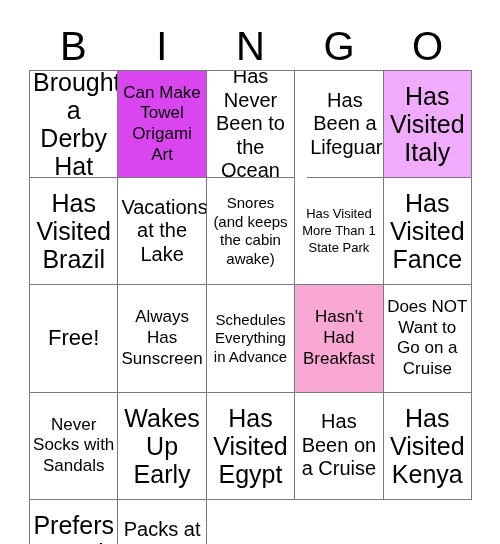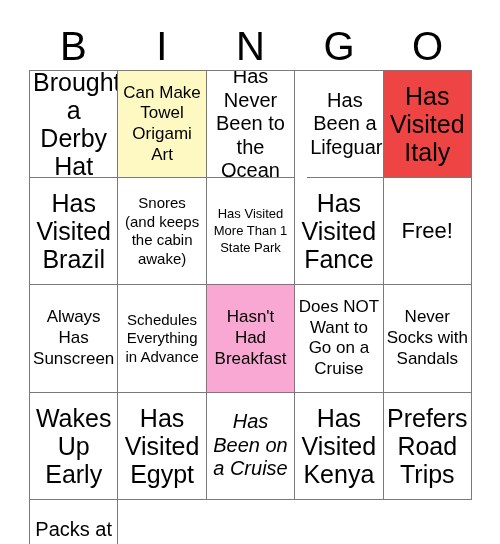--- a/index.html
+++ b/index.html
@@ -92,35 +92,38 @@
     <div class="header-letter">N</div>
     <div class="header-letter">G</div>
     <div class="header-letter">O</div>
   </div>
 
   <div id="grid" style="border-top-color: rgb(122, 122, 122); border-left-color: rgb(122, 122, 122);">
 
     <div class="cell s-xl" style="border-right-color: rgb(122, 122, 122); border-bottom-color: rgb(122, 122, 122); background: rgb(255, 255, 255);">
         <span class="txt">Brought a Derby Hat</span>
       </div>
-    <div class="cell s-md" style="border-right-color: rgb(122, 122, 122); border-bottom-color: rgb(122, 122, 122); background: #fef9c3;">
+    <div class="cell s-md" style="border-right-color: rgb(122, 122, 122); border-bottom-color: rgb(122, 122, 122); background: #d946ef;">
         <span class="txt">Can Make Towel Origami Art</span>
       </div>
     <div class="cell s-lg" style="border-right-color: rgb(122, 122, 122); border-bottom-color: rgb(122, 122, 122); background: rgb(255, 255, 255);">
         <span class="txt">Has Never Been to the Ocean</span>
       </div>
     <div class="cell s-lg" style="border-right-color: rgb(122, 122, 122); border-bottom-color: rgb(122, 122, 122); background: rgb(255, 255, 255); margin-left: 12px;">
         <span class="txt">Has Been a Lifeguard</span>
       </div>
 
-    <div class="cell s-xl" style="border-right-color: rgb(122, 122, 122); border-bottom-color: rgb(122, 122, 122); background: #ef4444;">
+    <div class="cell s-xl" style="border-right-color: rgb(122, 122, 122); border-bottom-color: rgb(122, 122, 122); background: #f0abfc;">
         <span class="txt">Has Visited Italy</span>
       </div>
     <div class="cell s-xl" style="border-right-color: rgb(122, 122, 122); border-bottom-color: rgb(122, 122, 122); background: rgb(255, 255, 255);">
         <span class="txt">Has Visited Brazil</span>
+      </div>
+    <div class="cell s-lg" style="border-right-color: rgb(122, 122, 122); border-bottom-color: rgb(122, 122, 122); background: rgb(255, 255, 255);">
+        <span class="txt">Vacations at the Lake</span>
       </div>
     <div class="cell s-sm" style="border-right-color: rgb(122, 122, 122); border-bottom-color: rgb(122, 122, 122); background: rgb(255, 255, 255);">
         <span class="txt">Snores (and keeps the cabin awake)</span>
       </div>
     <div class="cell s-xs" style="border-right-color: rgb(122, 122, 122); border-bottom-color: rgb(122, 122, 122); background: rgb(255, 255, 255);">
         <span class="txt">Has Visited More Than 1 State Park</span>
       </div>
 
     <div class="cell s-xl" style="border-right-color: rgb(122, 122, 122); border-bottom-color: rgb(122, 122, 122); background: rgb(255, 255, 255);">
         <span class="txt">Has Visited Fance</span>
@@ -144,21 +147,21 @@
     <div class="cell s-md" style="border-right-color: rgb(122, 122, 122); border-bottom-color: rgb(122, 122, 122); background: rgb(255, 255, 255);">
         <span class="txt">Never Socks with Sandals</span>
       </div>
     <div class="cell s-xl" style="border-right-color: rgb(122, 122, 122); border-bottom-color: rgb(122, 122, 122); background: rgb(255, 255, 255);">
         <span class="txt">Wakes Up Early</span>
       </div>
 
     <div class="cell s-xl" style="border-right-color: rgb(122, 122, 122); border-bottom-color: rgb(122, 122, 122); background: rgb(255, 255, 255);">
         <span class="txt">Has Visited Egypt</span>
       </div>
-    <div class="cell s-lg" style="border-right-color: rgb(122, 122, 122); border-bottom-color: rgb(122, 122, 122); background: rgb(255, 255, 255); font-style: italic;">
+    <div class="cell s-lg" style="border-right-color: rgb(122, 122, 122); border-bottom-color: rgb(122, 122, 122); background: rgb(255, 255, 255);">
         <span class="txt">Has Been on a Cruise</span>
       </div>
     <div class="cell s-xl" style="border-right-color: rgb(122, 122, 122); border-bottom-color: rgb(122, 122, 122); background: rgb(255, 255, 255);">
         <span class="txt">Has Visited Kenya</span>
       </div>
     <div class="cell s-xl" style="border-right-color: rgb(122, 122, 122); border-bottom-color: rgb(122, 122, 122); background: rgb(255, 255, 255);">
         <span class="txt">Prefers Road Trips</span>
       </div>
     <div class="cell s-lg" style="border-right-color: rgb(122, 122, 122); border-bottom-color: rgb(122, 122, 122); background: rgb(255, 255, 255);">
         <span class="txt">Packs at the Last Minute</span>

